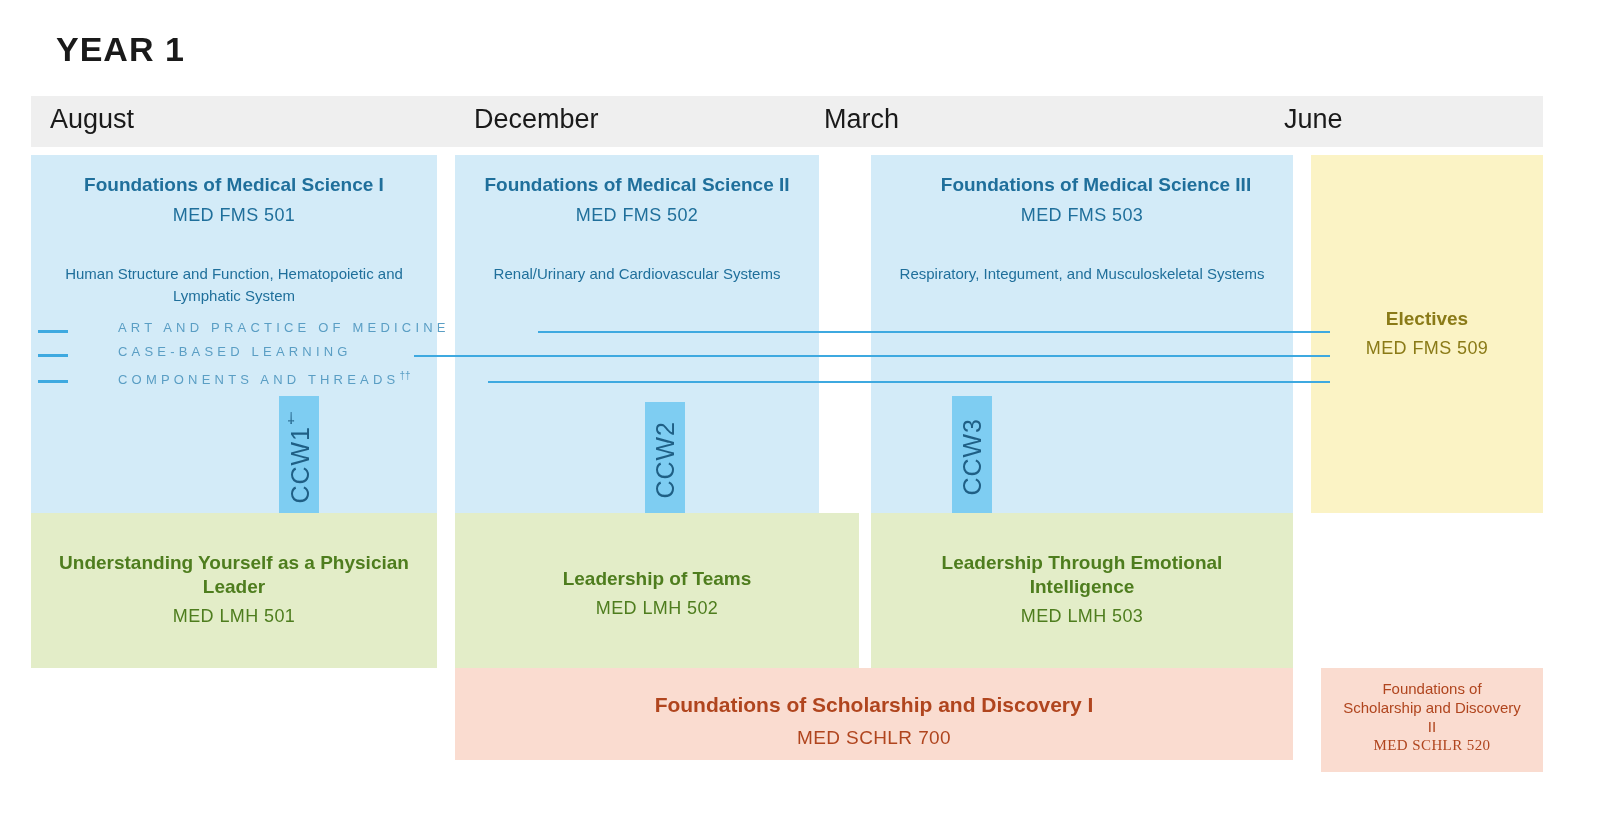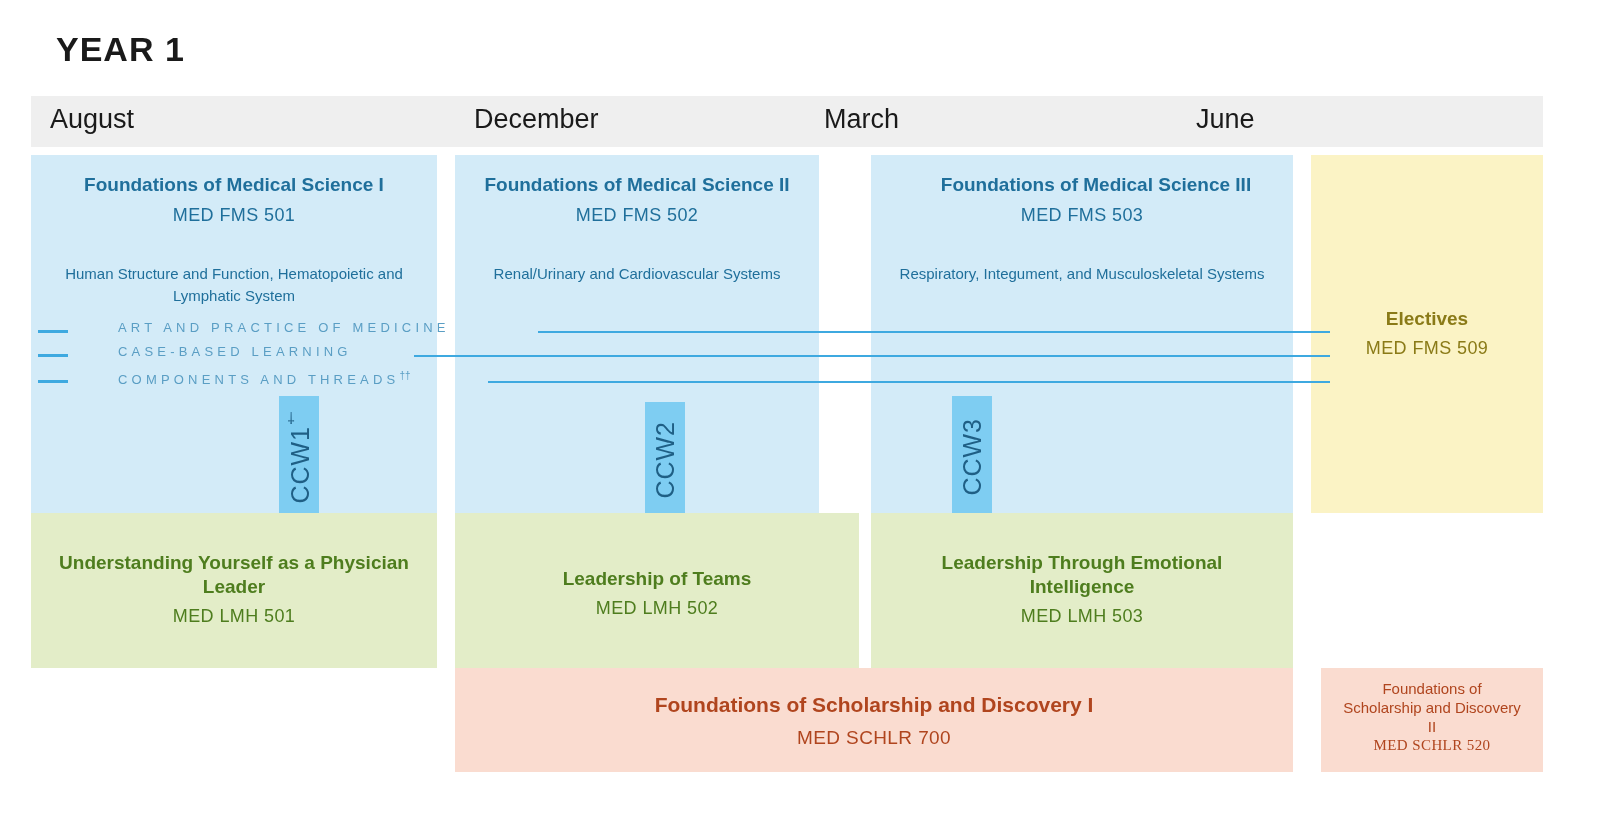--- a/index.html
+++ b/index.html
@@ -128,21 +128,21 @@
 </style>
 </head>
 <body>
 
 <div id="page-title">YEAR 1</div>
 
 <div id="timeline-bar"></div>
 <div class="month-label" style="left:50px;">August</div>
 <div class="month-label" style="left:474px;">December</div>
 <div class="month-label" style="left:824px;">March</div>
-<div class="month-label" style="left:1196px;">June</div>
+<div class="month-label" style="left:1284px;">June</div>
 
 <div class="block fms-block" style="left:31px; top:155px; width:406px; height:408px;">
   <div class="course-title fms-text" style="margin-top:18px;">Foundations of Medical Science I</div>
   <div class="course-code fms-text" style="margin-top:7px;">MED FMS 501</div>
   <div class="course-desc fms-text" style="margin-top:36px; padding:0 18px;">Human Structure and Function, Hematopoietic and Lymphatic System</div>
 </div>
 
 <div class="block fms-block" style="left:455px; top:155px; width:364px; height:358px;">
   <div class="course-title fms-text" style="margin-top:18px;">Foundations of Medical Science II</div>
   <div class="course-code fms-text" style="margin-top:7px;">MED FMS 502</div>
@@ -196,21 +196,21 @@
 <div class="block lmh-block" style="left:455px; top:513px; width:404px; height:155px;">
   <div class="course-title lmh-text" style="margin-top:54px;">Leadership of Teams</div>
   <div class="course-code lmh-text" style="margin-top:6px;">MED LMH 502</div>
 </div>
 
 <div class="block lmh-block" style="left:871px; top:513px; width:422px; height:155px;">
   <div class="course-title lmh-text" style="margin-top:38px; padding:0 26px;">Leadership Through Emotional Intelligence</div>
   <div class="course-code lmh-text" style="margin-top:6px;">MED LMH 503</div>
 </div>
 
-<div class="block schlr-block" style="left:455px; top:668px; width:838px; height:104px;">
+<div class="block schlr-block" style="left:455px; top:668px; width:838px; height:92px;">
   <div class="course-title schlr-text" style="margin-top:24px; font-size:21px;">Foundations of Scholarship and Discovery I</div>
   <div class="course-code schlr-text" style="margin-top:8px; font-size:19px;">MED SCHLR 700</div>
 </div>
 
 <div class="block schlr-block" style="left:1321px; top:668px; width:222px; height:104px;">
   <div class="course-title schlr-text" style="margin-top:12px; font-size:15px; font-weight:normal; padding:0 22px;">Foundations of Scholarship and Discovery II</div>
   <div class="course-code schlr-text" style="margin-top:0; font-size:15px;font-family:Liberation Serif, serif;">MED SCHLR 520</div>
 </div>
 
 </body></html>

